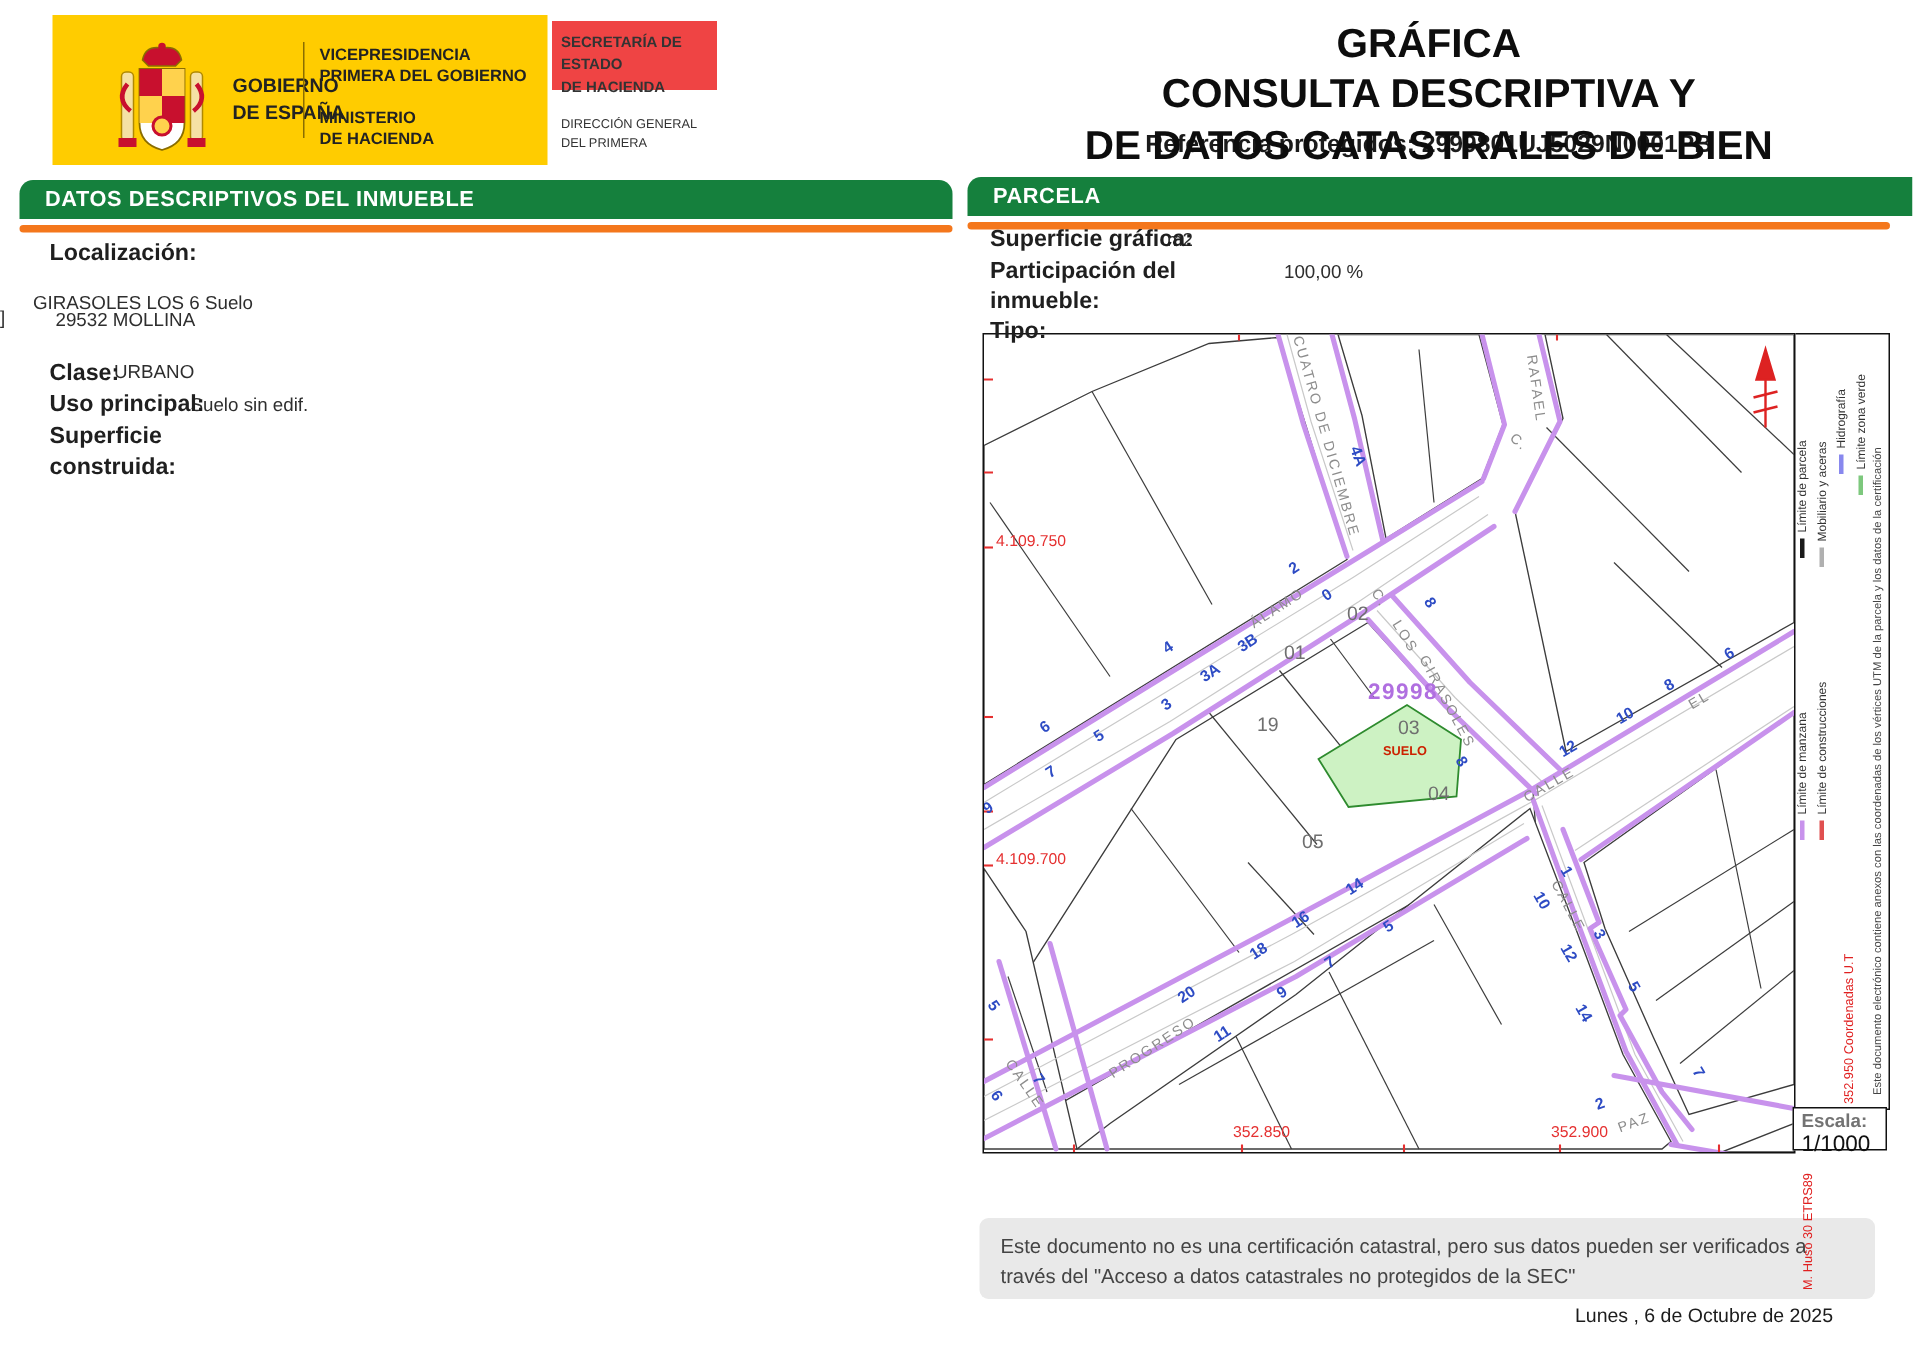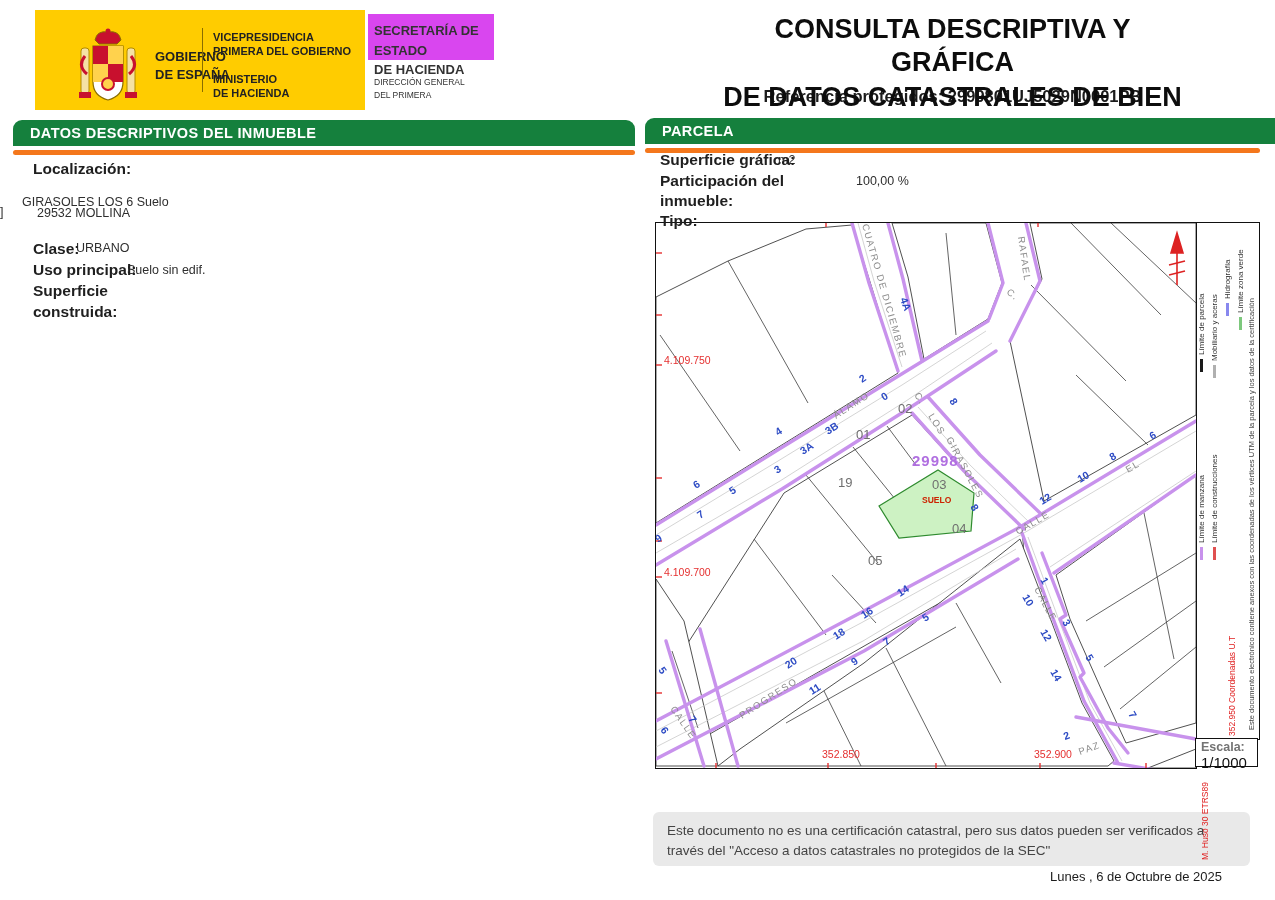--- a/index.html
+++ b/index.html
@@ -7,22 +7,22 @@
         font-family:"Liberation Sans",sans-serif;color:#222;}
   .abs{position:absolute;}
 
   
   .logo-box{left:35px;top:10px;width:330px;height:100px;background:#ffcc00;}
   .coat{left:40px;top:16px;width:66px;height:86px;}
   .gob-text{left:120px;top:38px;font-size:13px;font-weight:bold;color:#222;line-height:1.35;}
   .logo-divider{left:167px;top:18px;width:1px;height:64px;background:#8a6d00;}
   .min-text{left:178px;top:20px;font-size:11px;font-weight:bold;color:#222;line-height:1.3;}
   .min-text2{left:178px;top:62px;font-size:11px;font-weight:bold;color:#222;line-height:1.3;}
-  .gray-box{left:368px;top:14px;width:126px;height:46px;background:#d946ef;padding:7px 0 0 6px;
-            font-size:13px;font-weight:bold;color:#333;line-height:1.5;box-sizing:border-box;}
+  .gray-box{left:368px;top:14px;width:110px;height:46px;background:#ef4444;padding:7px 0 0 6px;
+            font-size:10px;font-weight:bold;color:#333;line-height:1.5;box-sizing:border-box;}
   .dg-text{left:374px;top:76px;font-size:8.5px;font-weight:normal;color:#333;line-height:1.5;}
 
   .title-block{left:645px;top:13px;width:615px;text-align:center;font-weight:bold;
                font-size:27px;color:#0d0d0d;line-height:1.22;}
   .title-l3wrap{position:relative;margin-top:2px;height:34px;}
   .ref-overlay{position:absolute;left:0;top:5px;width:100%;text-align:center;
                font-size:16.5px;font-weight:bold;color:#1b1b1b;z-index:0;}
   .title-l3{position:relative;z-index:1;}
 
   
@@ -112,22 +112,22 @@
   <div class="abs gray-box">
     <div>SECRETARÍA DE ESTADO</div>
     <div>DE HACIENDA</div>
   </div>
   <div class="abs dg-text">
     <div>DIRECCIÓN GENERAL</div>
     <div>DEL PRIMERA</div>
   </div>
 
   <div class="abs title-block">
+    <div>GRÁFICA</div>
     <div>CONSULTA DESCRIPTIVA Y</div>
-    <div>GRÁFICA</div>
     <div class="title-l3wrap">
       <div class="ref-overlay">Referencia protegidos: 2999801UJ5029N0001PB</div>
       <div class="title-l3">DE DATOS CATASTRALES DE BIEN</div>
     </div>
   </div>
 
   <div class="abs sec-head" style="left:13px;top:120px;width:622px;">DATOS DESCRIPTIVOS DEL INMUEBLE</div>
   <div class="abs hstrip" style="left:13px;top:150px;width:622px;"></div>
 
   <div class="abs lbl" style="left:33px;top:160px;">Localización:</div>

